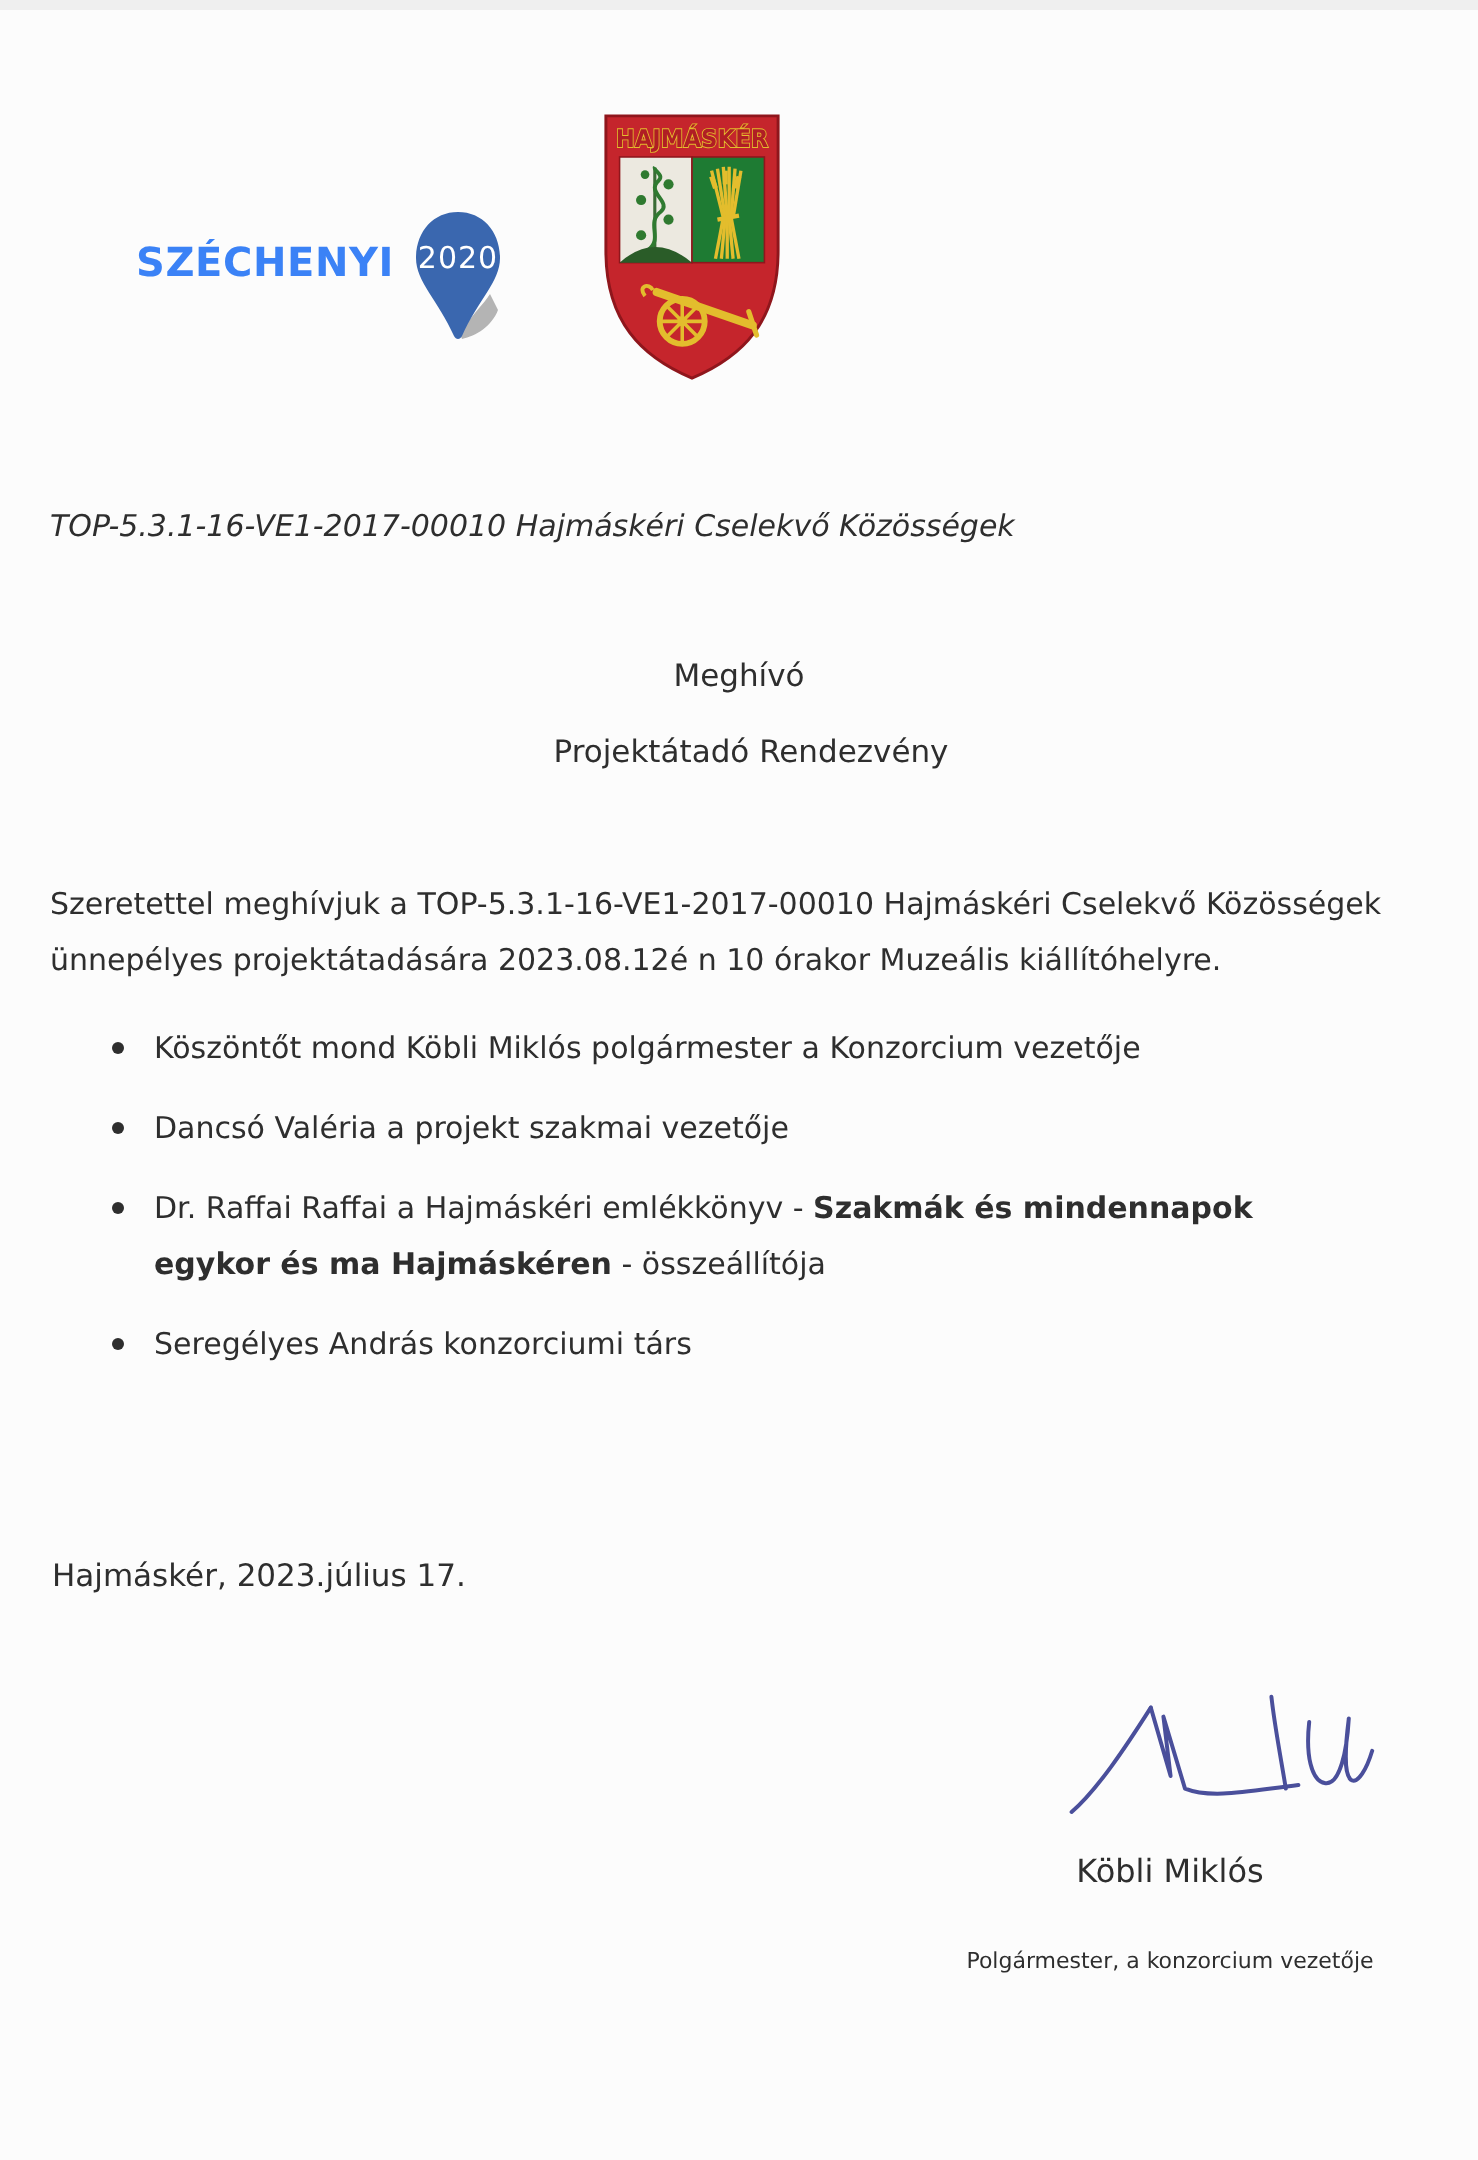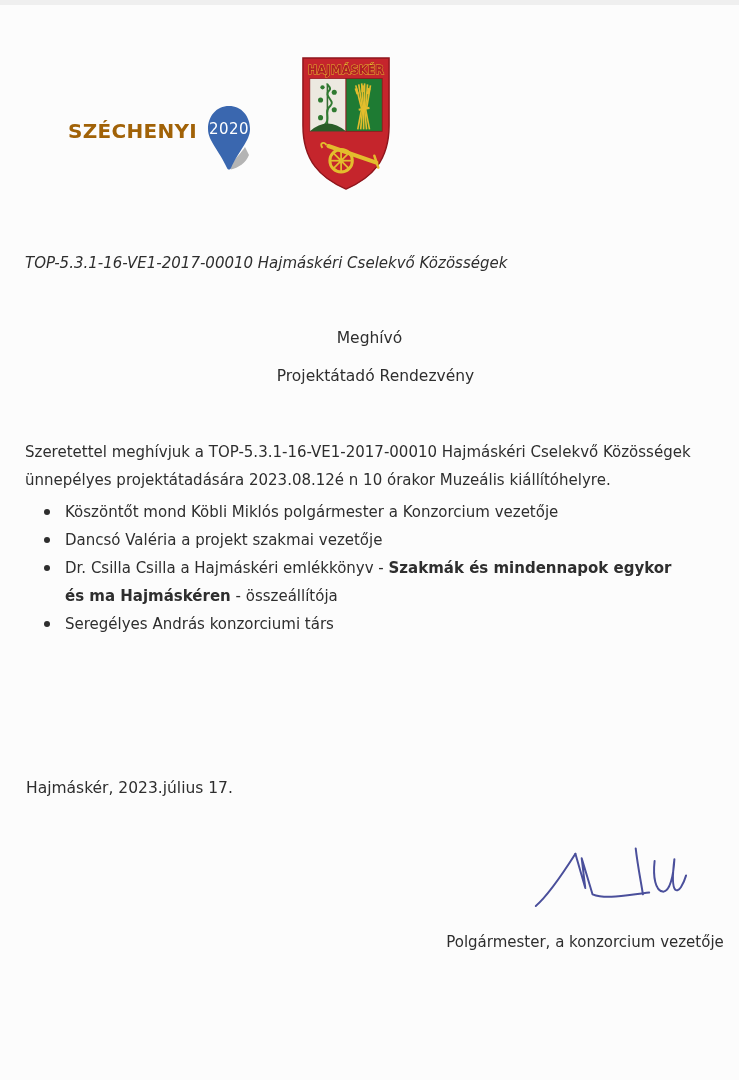--- a/index.html
+++ b/index.html
@@ -12,53 +12,53 @@
     color: #2e2e2e;
   }
   .top-strip {
     position: absolute; left: 0; top: 0; right: 0; height: 5px;
     background: #efefef;
   }
   
   .szechenyi-wordmark {
     position: absolute; left: 68px; top: 119px;
     font-size: 20px; font-weight: 700; letter-spacing: 0.3px;
-    color: #a16207;
+    color: #3b82f6;
   }
   .pin-svg { position: absolute; left: 205px; top: 103px; width: 48px; height: 70px; }
   .crest-svg { position: absolute; left: 297px; top: 55px; width: 98px; height: 137px; }
   
   .project-line { position: absolute; left: 25px; top: 254px; font-size: 15px; font-style: italic; }
   .doc-title { position: absolute; left: 0; right: 0; top: 329px; text-align: center; font-size: 15.5px; }
   .doc-subtitle { position: absolute; left: 12px; right: 0; top: 367px; text-align: center; font-size: 15.5px; }
   .intro {
     position: absolute; left: 25px; top: 438px; width: 692px;
     font-size: 15px; line-height: 28px;
   }
   .agenda {
     position: absolute; left: 44px; top: 498px; width: 650px;
     list-style: none; margin: 0; padding: 0; font-size: 15px;
   }
-  .agenda li { display: flex; align-items: flex-start; margin: 0; }
+  .agenda li { display: flex; align-items: flex-start; margin: 12px; }
   .agenda .dot {
     flex: 0 0 auto;
     width: 6px; height: 6px; border-radius: 50%;
     background: #2e2e2e; margin: 11px 15px 0 0;
   }
   .agenda .li-text { line-height: 28px; width: 645px; }
   .b { font-weight: 700; }
   .date-line { position: absolute; left: 26px; top: 779px; font-size: 15.5px; }
   
   .sig-svg { position: absolute; left: 528px; top: 843px; width: 165px; height: 72px; }
   .sig-block {
     position: absolute; left: 430px; top: 926px; width: 310px;
     text-align: center;
   }
   .sig-name { font-size: 16px; line-height: 20px; }
-  .sig-title { font-size: 15px; line-height: 19px; margin-top: 7px; }
+  .sig-title { font-size: 11px; line-height: 19px; margin-top: 25px; }
 </style>
 </head>
 <body>
 
 <div class="page">
   <div class="top-strip"></div>
 
   <div class="szechenyi-wordmark">SZÉCHENYI</div>
 
   <svg class="pin-svg" viewBox="0 0 96 140">
@@ -128,35 +128,36 @@
     <li>
       <span class="dot"></span>
       <span class="li-text"><span>Köszöntőt mond Köbli Miklós polgármester a Konzorcium vezetője</span><span class="b"></span><span></span></span>
     </li>
     <li>
       <span class="dot"></span>
       <span class="li-text"><span>Dancsó Valéria a projekt szakmai vezetője</span><span class="b"></span><span></span></span>
     </li>
     <li>
       <span class="dot"></span>
-      <span class="li-text"><span>Dr. Csilla Csilla a Hajmáskéri emlékkönyv - </span><span class="b">Szakmák és mindennapok egykor és ma Hajmáskéren</span><span> - összeállítója</span></span>
+      <span class="li-text"><span>Dr. Raffai Raffai a Hajmáskéri emlékkönyv - </span><span class="b">Szakmák és mindennapok egykor és ma Hajmáskéren</span><span> - összeállítója</span></span>
     </li>
     <li>
       <span class="dot"></span>
       <span class="li-text"><span>Seregélyes András konzorciumi társ</span><span class="b"></span><span></span></span>
     </li>
   </ul>
 
   <div class="date-line">Hajmáskér, 2023.július 17.</div>
 
   <svg class="sig-svg" viewBox="0 0 178 80">
     <g fill="none" stroke="#4a4f9b" stroke-width="2.2" stroke-linecap="round" stroke-linejoin="round">
       <path d="M6,70 C20,58 36,34 50,12"></path>
       <path d="M50,12 L61,50 L57,17 L69,57 C84,63 106,58 132,55"></path>
       <path d="M117,6 C119,24 123,44 125,57"></path>
       <path d="M138,20 C136,38 139,53 147,54 C155,55 159,36 160,18 C158,34 157,48 161,52 C165,55 170,46 173,36"></path>
     </g>
   </svg>
 
   <div class="sig-block">
+    <div class="sig-name">Köbli Miklós</div>
     <div class="sig-title">Polgármester, a konzorcium vezetője</div>
   </div>
 </div>
 
 </body></html>

